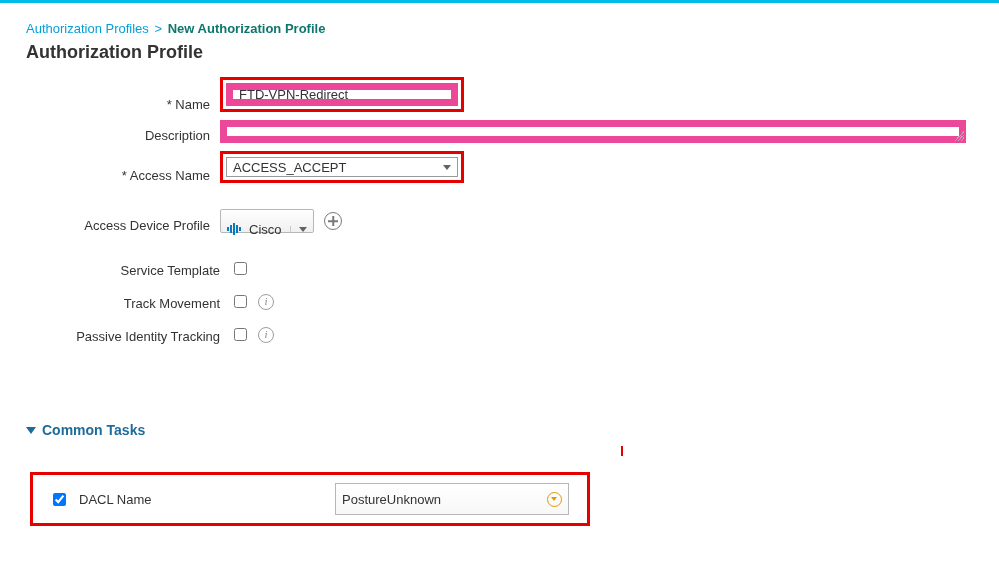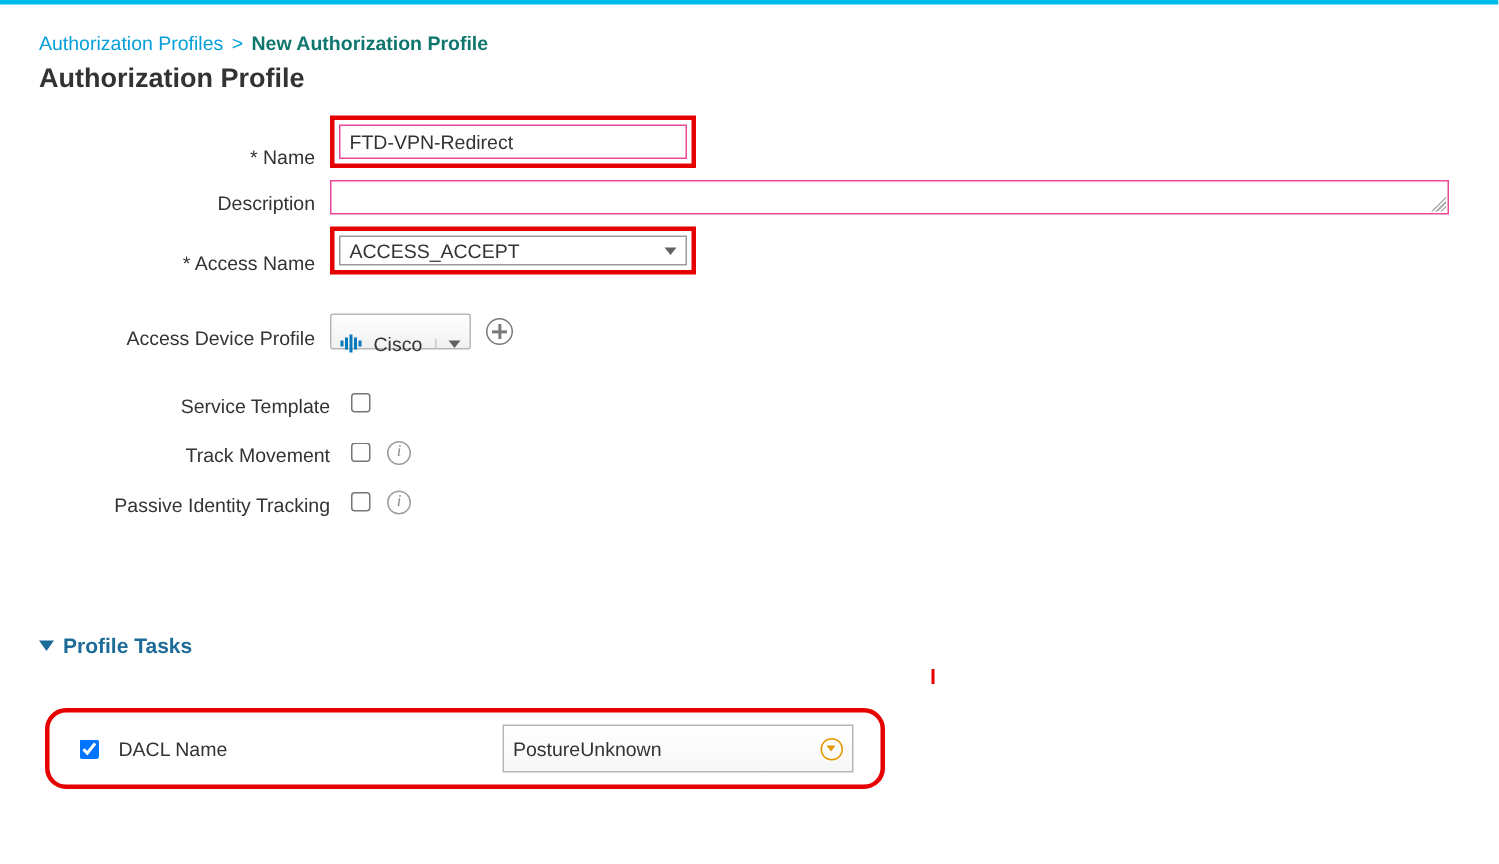--- a/index.html
+++ b/index.html
@@ -64,21 +64,21 @@
   .input-col {
     flex: 0 0 auto;
     position: relative;
     display: flex;
     align-items: center;
   }
   .input-text {
     box-sizing: border-box;
     width: 232px;
     height: 23px;
-    border: 1px solid #ec4899;
+    border: 7px solid #ec4899;
     padding: 2px 6px;
     font-size: 13px;
     font-family: inherit;
     color: #333;
     background: #fff;
   }
   .input-text.wide {
     width: 746px;
   }
   .select {
@@ -368,26 +368,26 @@
       <input type="checkbox" class="checkbox" style="">
       <span class="info-icon">i</span>
     </div>
   </div>
 
   <span class="red-tick"></span>
 
   
   <div class="section-header">
     <span class="tri"></span>
-    <span>Profile Tasks</span>
+    <span>Common Tasks</span>
   </div>
   <hr class="section-sep">
 
   <div class="dacl-wrap">
-    <span class="highlight-red" style="padding:8px 6px;border-radius:14px;">
+    <span class="highlight-red" style="padding:8px 6px;">
       <div class="dacl-row">
         <div class="dacl-label-cell">
           <input type="checkbox" class="checkbox" checked="" style="">
           <span>DACL Name</span>
         </div>
         <div class="dacl-select">
           <span>PostureUnknown</span>
           <span class="orange-caret"></span>
         </div>
       </div>

